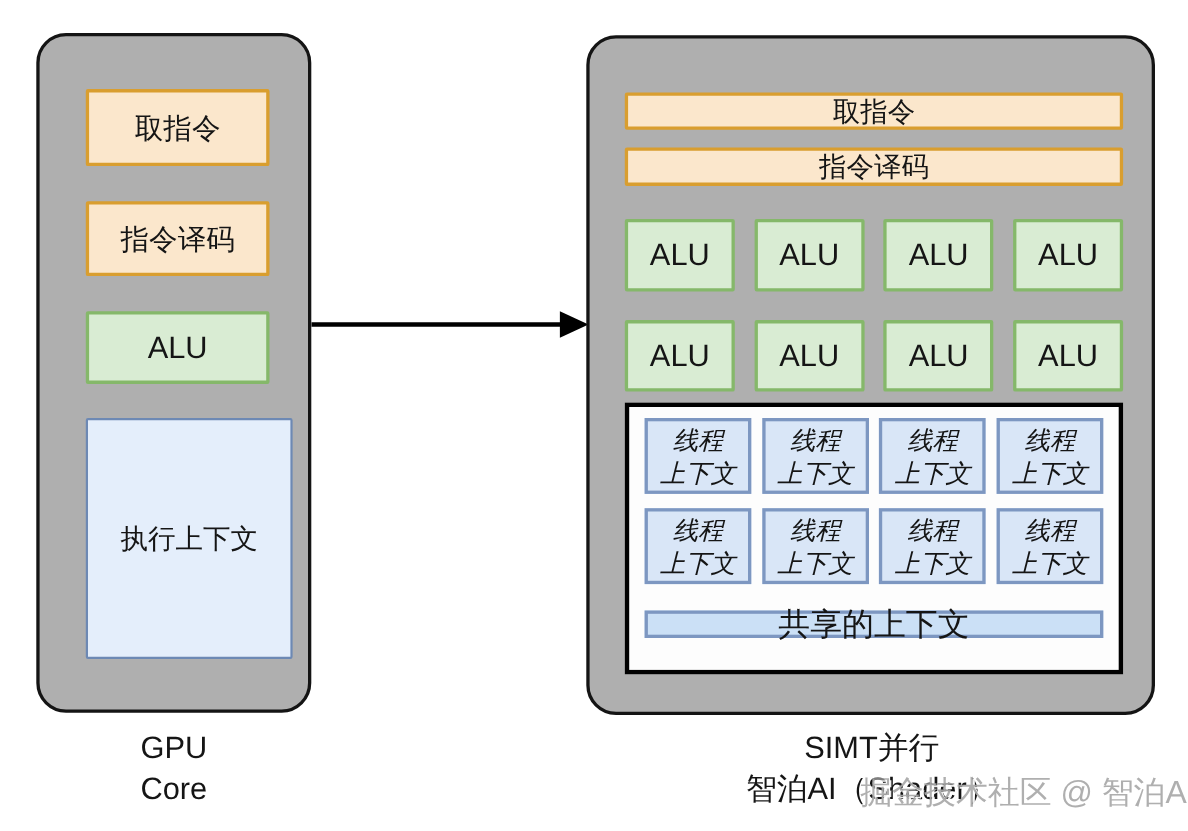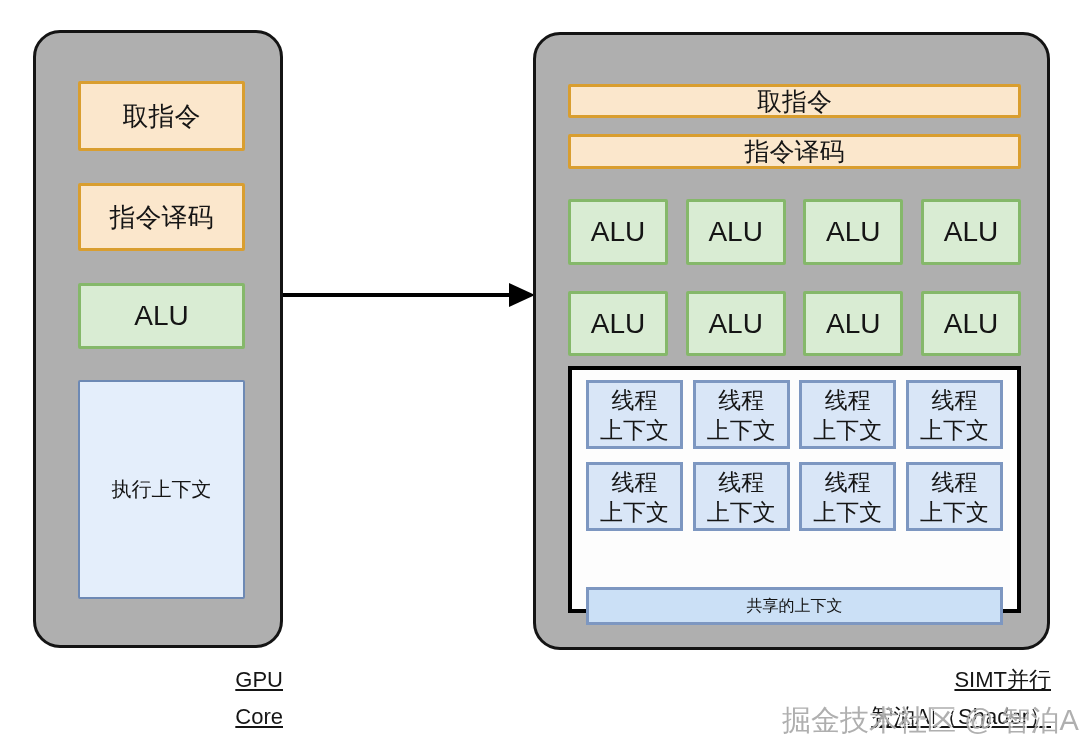--- a/index.html
+++ b/index.html
@@ -29,45 +29,45 @@
   .panel-right{left:533px;top:32px;width:517px;height:618px;}
 
   .box{position:absolute;display:flex;align-items:center;justify-content:center;text-align:center;border-radius:2px;}
   .orange{background:var(--orange_fill);border:3px solid var(--orange_border);}
   .green{background:var(--green_fill);border:3px solid var(--green_border);}
 
   
   .l-fetch{left:42px;top:48px;width:167px;height:70px;font-size:26px;}
   .l-decode{left:42px;top:150px;width:167px;height:68px;font-size:26px;}
   .l-alu{left:42px;top:250px;width:167px;height:66px;font-size:28px;}
-  .l-context{left:42px;top:347px;width:167px;height:219px;font-size:20px;
+  .l-context{left:42px;top:347px;width:188px;height:219px;font-size:25px;
              background:var(--light_blue_fill);border:2px solid var(--light_blue_border);}
 
   
   .r-fetch{left:32px;top:49px;width:453px;height:34px;font-size:25px;}
   .r-decode{left:32px;top:99px;width:453px;height:35px;font-size:25px;}
   .alu-row{position:absolute;left:32px;width:453px;height:66px;display:flex;justify-content:space-between;}
   .alu-row-1{top:164px;}
   .alu-row-2{top:256px;height:65px;}
   .alu-box{position:relative;width:100px;height:100%;display:flex;align-items:center;justify-content:center;
            background:var(--green_fill);border:3px solid var(--green_border);border-radius:2px;font-size:28px;}
 
   .ctx-container{position:absolute;left:32px;top:331px;width:453px;height:247px;
                  background:#fdfdfd;border:4px solid var(--container_border);}
-  .thread-row{position:absolute;left:14px;right:14px;height:69px;display:flex;justify-content:space-between;}
+  .thread-row{position:absolute;left:14px;right:14px;height:69px;display:flex;justify-content:space-between;font-style:italic;}
   .thread-row-1{top:10px;}
   .thread-row-2{top:92px;}
   .thread-box{position:relative;width:97px;height:100%;display:flex;flex-direction:column;align-items:center;justify-content:center;
               background:var(--blue_fill);border:3px solid var(--blue_border);font-size:23px;line-height:30px;text-align:center;}
-  .shared-bar{position:absolute;left:14px;right:14px;top:185px;height:38px;display:flex;align-items:center;justify-content:center;
-              background:var(--shared_fill);border:3px solid var(--blue_border);font-size:16px;margin-top:32px;}
+  .shared-bar{position:absolute;left:14px;right:14px;top:185px;height:25px;display:flex;align-items:center;justify-content:center;
+              background:var(--shared_fill);border:3px solid var(--blue_border);font-size:29px;}
 
   .arrow-svg{position:absolute;left:283px;top:275px;width:252px;height:40px;}
 
-  .caption{position:absolute;text-align:right;font-size:22px;line-height:37px;color:var(--text_color);text-decoration:underline;}
+  .caption{position:absolute;text-align:center;font-size:28px;line-height:37px;color:var(--text_color);}
   .caption-left{left:33px;top:661px;width:250px;}
   .caption-right{left:534px;top:661px;width:517px;}
 
   .watermark{position:absolute;left:782px;top:701px;font-size:29px;white-space:nowrap;
              color:var(--watermark_color);text-shadow:2px 2px 0 #ffffff;opacity:.92;z-index:5;}
 </style>
 </head>
 <body>
 
 <div class="canvas">

